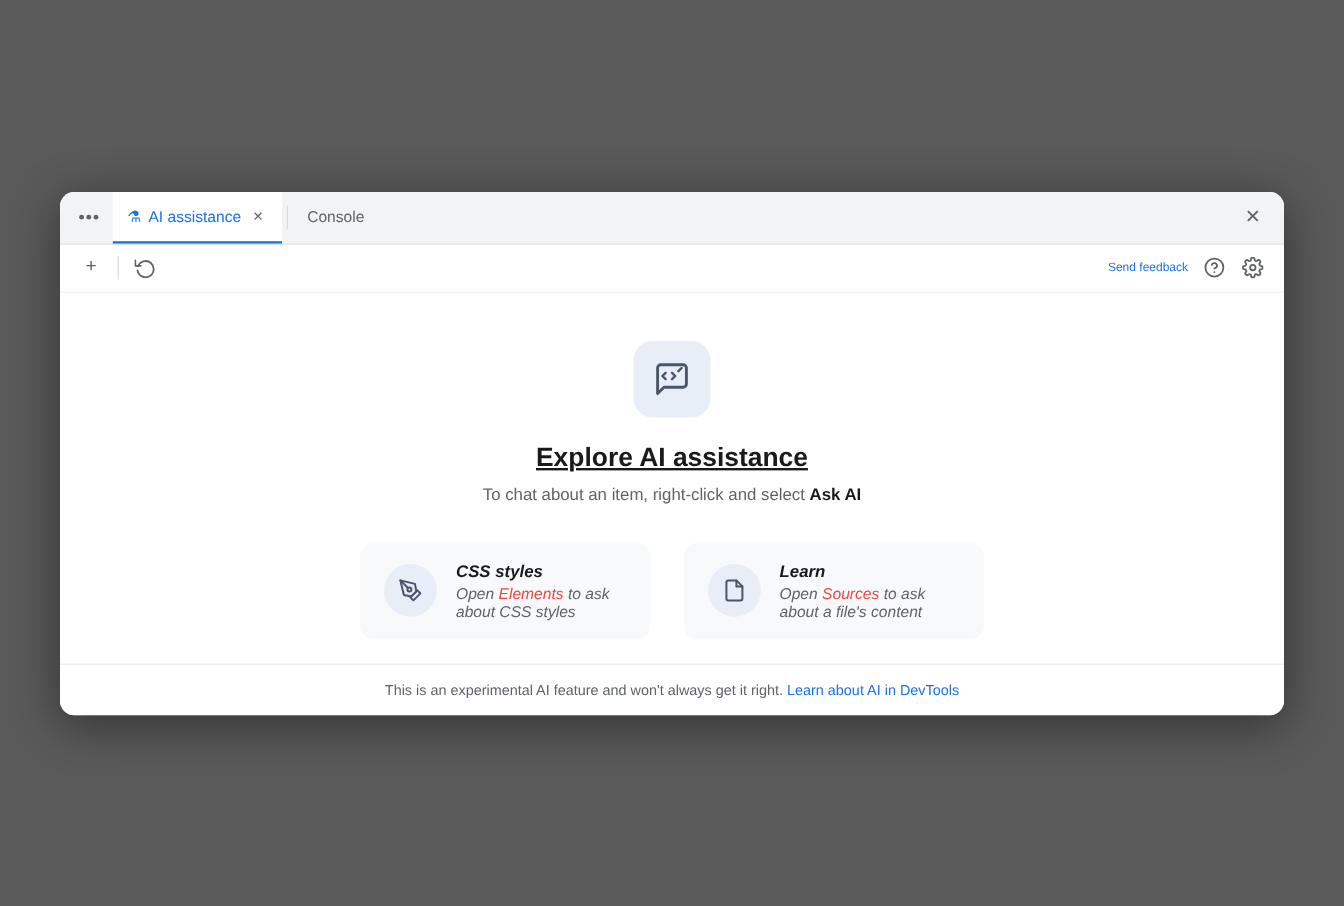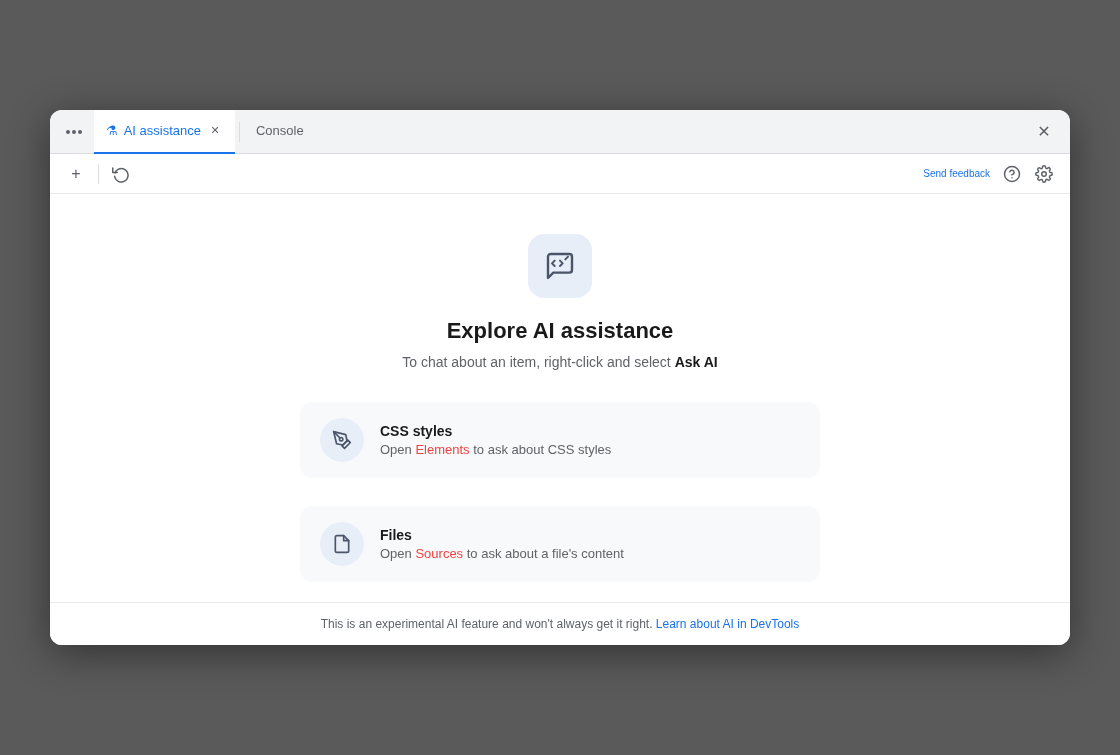--- a/index.html
+++ b/index.html
@@ -182,40 +182,42 @@
       width: 32px;
       height: 32px;
       color: #4a5568;
     }
 
     .explore-title {
       font-size: 22px;
       font-weight: 600;
       color: #1a1a1a;
       margin-bottom: 10px;
+      text-decoration: underline;
     }
 
     .explore-subtitle {
       font-size: 14px;
       color: #5f6368;
       margin-bottom: 32px;
       text-align: center;
     }
 
     .explore-subtitle strong {
       font-weight: 700;
       color: #1a1a1a;
     }
 
     .feature-list {
       display: flex;
-      flex-direction: column;
+      flex-direction: row;
       gap: 28px;
       width: 100%;
       max-width: 520px;
+      font-style: italic;
     }
 
     .feature-card {
       background: #f8f9fa;
       border-radius: 12px;
       padding: 16px 20px;
       display: flex;
       align-items: center;
       gap: 16px;
     }
@@ -363,21 +365,21 @@
 
 
       <div class="feature-card">
         <div class="feature-icon">
           <svg width="20" height="20" viewBox="0 0 24 24" fill="none" stroke="#4a5568" stroke-width="2" stroke-linecap="round" stroke-linejoin="round">
             <path d="M14 2H6a2 2 0 0 0-2 2v16a2 2 0 0 0 2 2h12a2 2 0 0 0 2-2V8z"></path>
             <polyline points="14 2 14 8 20 8"></polyline>
           </svg>
         </div>
         <div class="feature-info">
-          <span class="feature-name">Files</span>
+          <span class="feature-name">Learn</span>
           <span class="feature-desc">
             <span>Open </span><a href="#">Sources</a><span> to ask about a file's content</span>
           </span>
         </div>
       </div>
 
 
     </div>
   </div>
 

